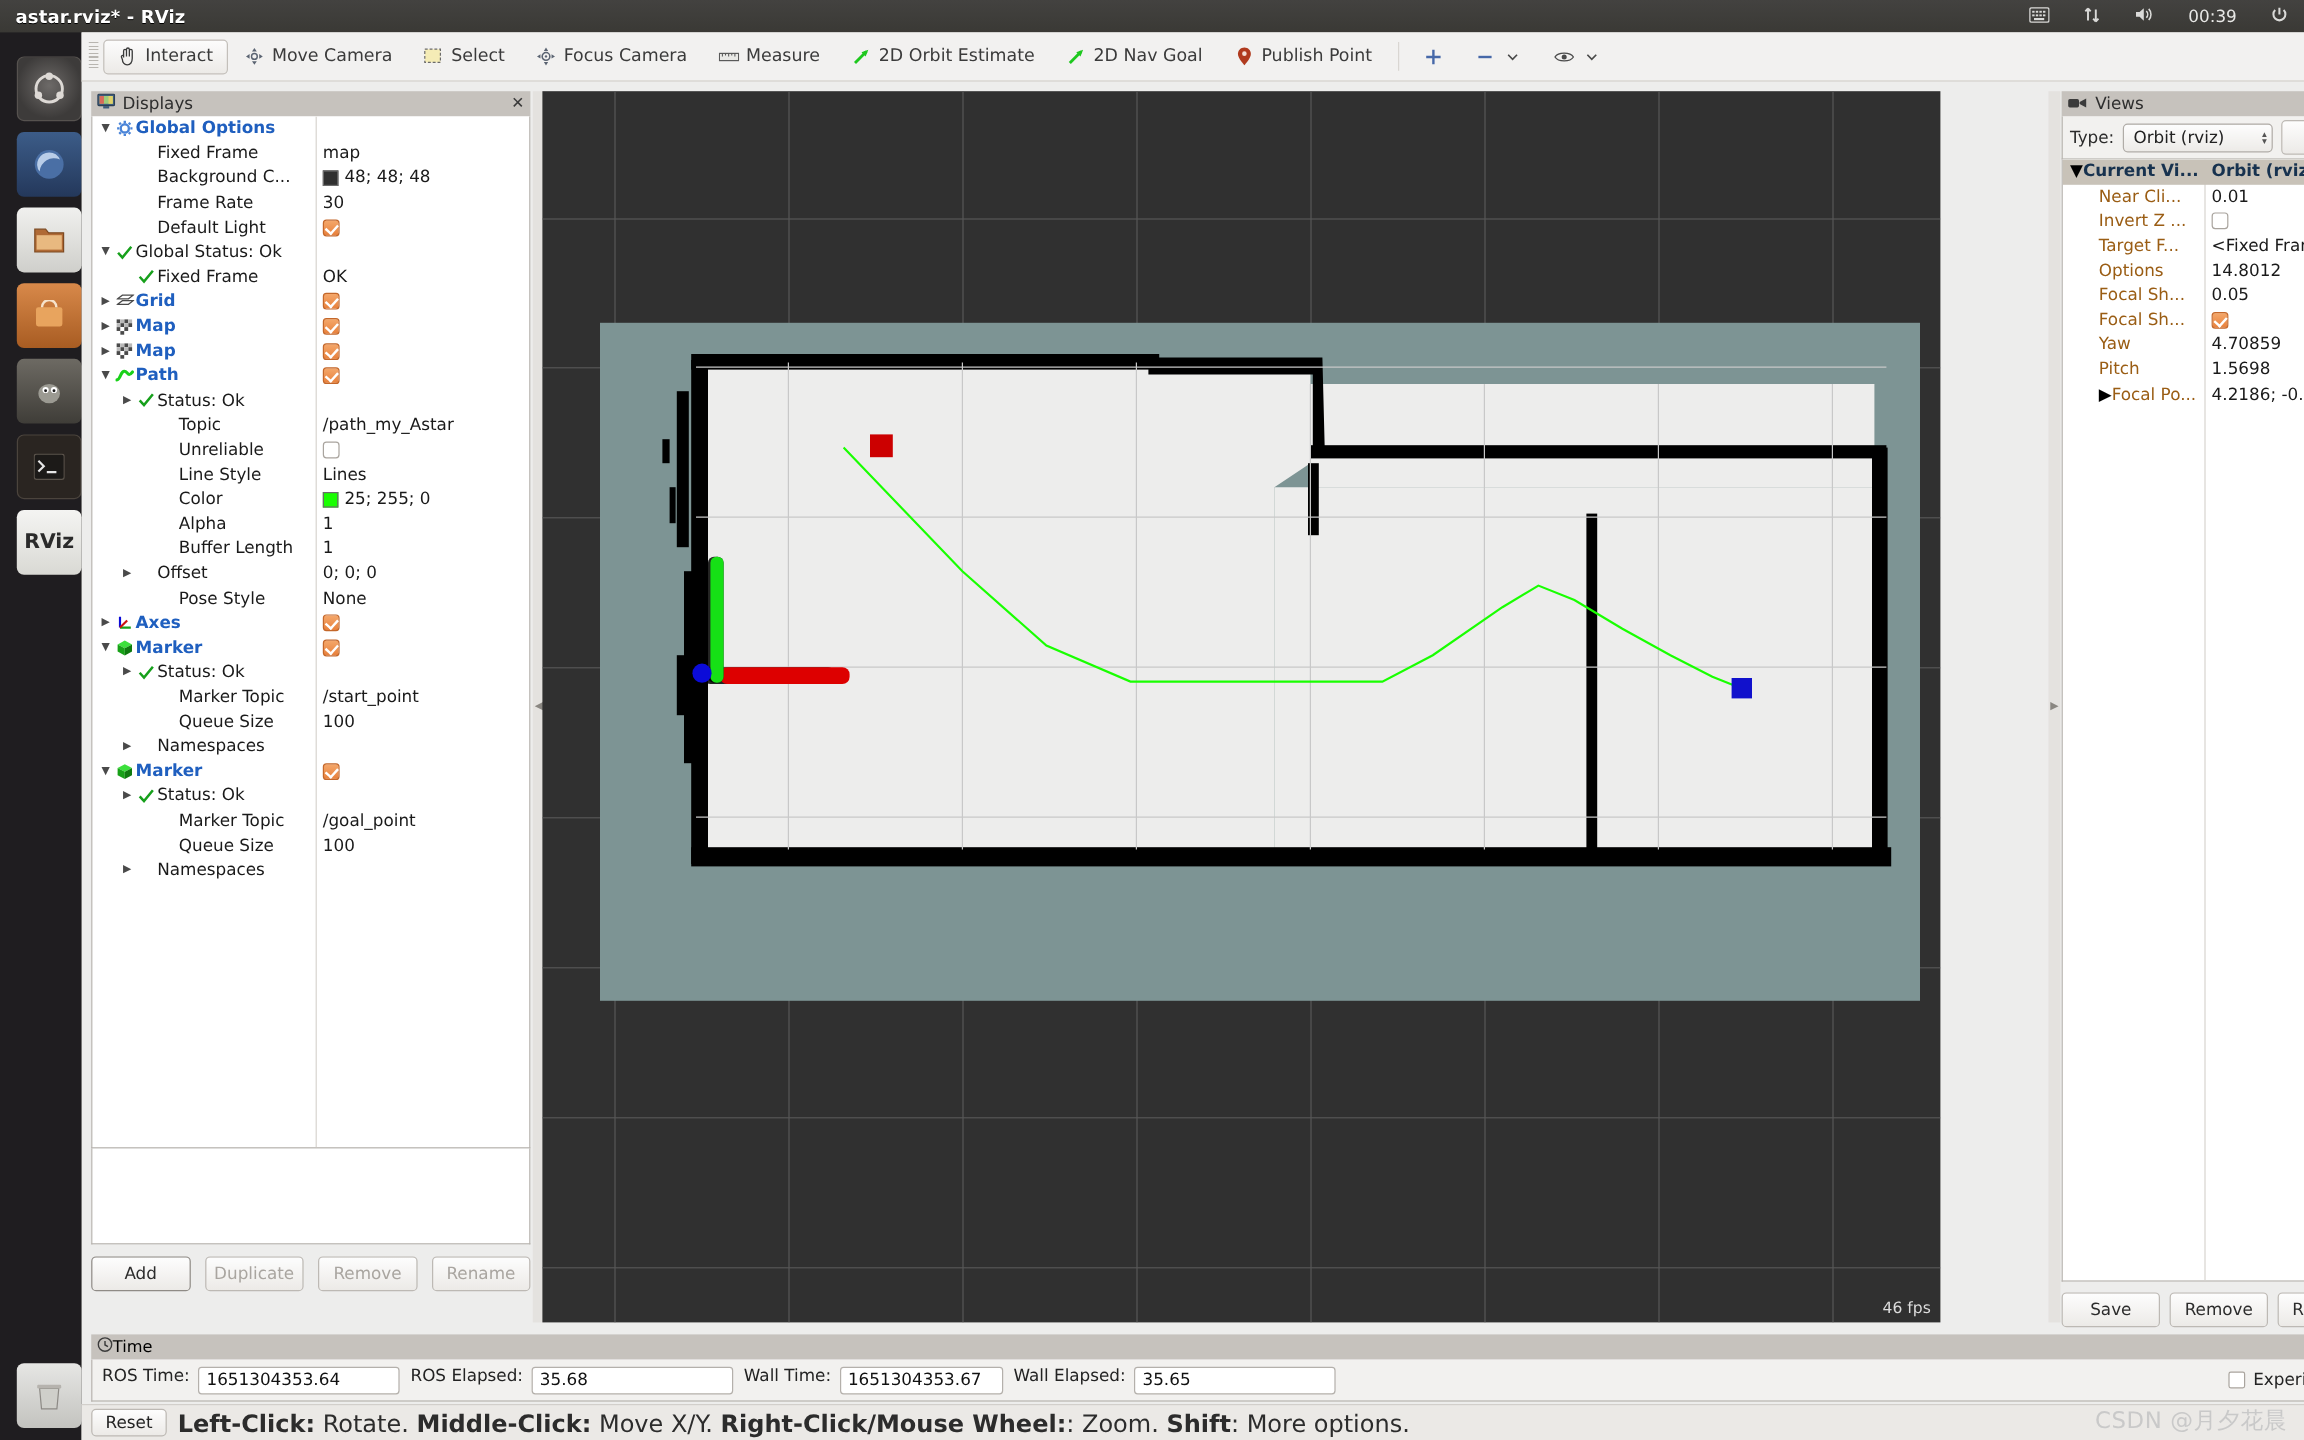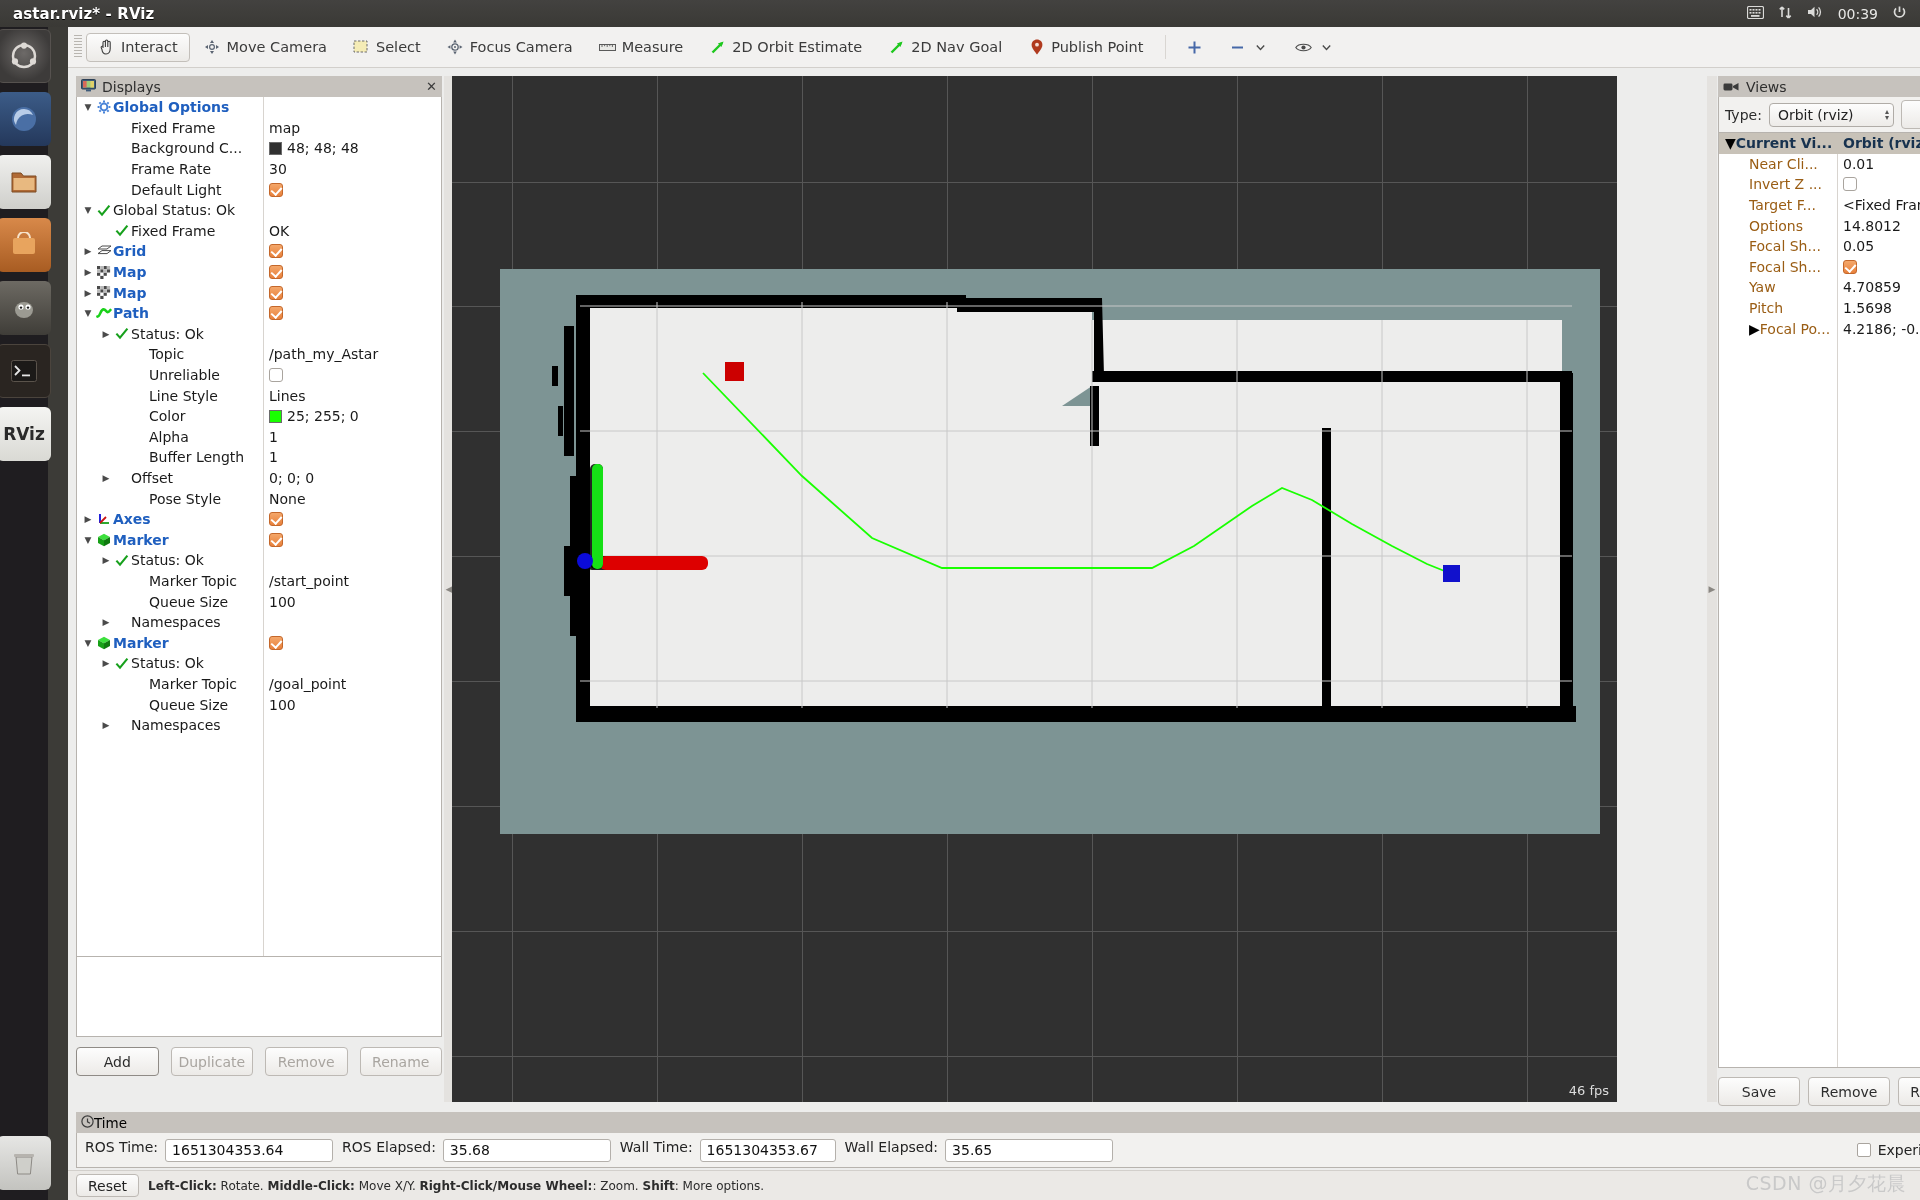--- a/index.html
+++ b/index.html
@@ -15,29 +15,29 @@
   .topbar {
     position: absolute; left: 0; top: 0; width: 1920px; height: 27px;
     background: linear-gradient(#434240, #3a3935);
     display: flex; align-items: center;
   }
   .topbar-title {
     color: #ffffff; font-size: 15px; font-weight: bold;
     margin-left: 13px; text-shadow: 0 1px 0 #000;
     letter-spacing: .1px;
   }
-  .tray { margin-left: auto; display: flex; align-items: center; gap: 14px; padding-right: 13px; }
+  .tray { margin-left: auto; display: flex; align-items: center; gap: 28px; padding-right: 13px; }
   .tray-ico { color: #e8e8e6; font-size: 15px; line-height: 1; opacity: .95; }
   .tray-clock { color: #e8e8e6; font-size: 14px; }
 
   
   .launcher {
-    position: absolute; left: 0; top: 27px; width: 48px; height: 1173px;
+    position: absolute; left: 0; top: 27px; width: 68px; height: 1173px;
     background: rgba(24,22,26,.80);
-    display: flex; flex-direction: column; align-items: center; padding-top: 2px;
+    display: flex; flex-direction: column; align-items: flex-end; padding-top: 20px;
   }
   .launcher-item {
     width: 54px; height: 54px; margin-bottom: 9px; border-radius: 6px;
     display: flex; align-items: center; justify-content: center;
     font-size: 22px; color: #fff; position: relative;
   }
   .li-ubuntu { background: radial-gradient(circle at 50% 45%, #6d6a68 0%, #3d3b3a 70%); border:1px solid #56524f; }
   .li-files  { background: linear-gradient(#f0f0ee,#cfcfcb); }
   .li-fox    { background: linear-gradient(#3c5c88,#24385b); }
   .li-soft   { background: linear-gradient(#d8894a,#a85c22); }
@@ -183,21 +183,21 @@
   .statusbar {
     position:absolute; left:0; bottom:0; width:1852px; height:30px;
     background:#ebe9e6; border-top:1px solid #d2cfcb;
     display:flex; align-items:center; gap:9px; padding: 0 8px;
   }
   .reset-btn {
     height:23px; padding: 0 11px; border:1px solid #bdb9b4; border-radius:4px;
     background: linear-gradient(#fdfdfd,#eceae7); font-size:14px; color:#222;
     display:flex; align-items:center;
   }
-  .hint { font-size:12px; color:#2c2c2c; }
+  .hint { font-size:20px; color:#2c2c2c; }
   .hint b { font-weight:bold; }
   .watermark {
     position:absolute; right: 14px; bottom: 3px;
     font-size: 19px; color:#c9c9c9; letter-spacing:.5px;
   }
 </style>
 </head>
 <body>
 
 <div class="app">

